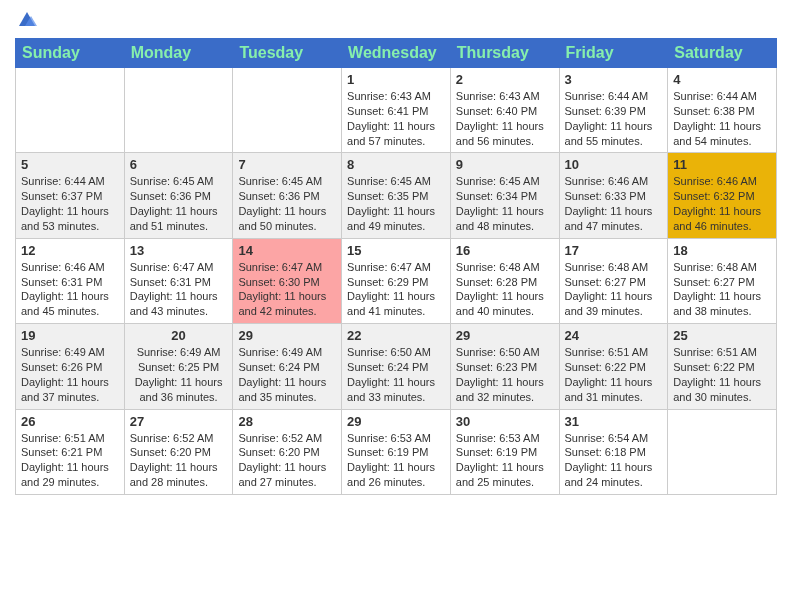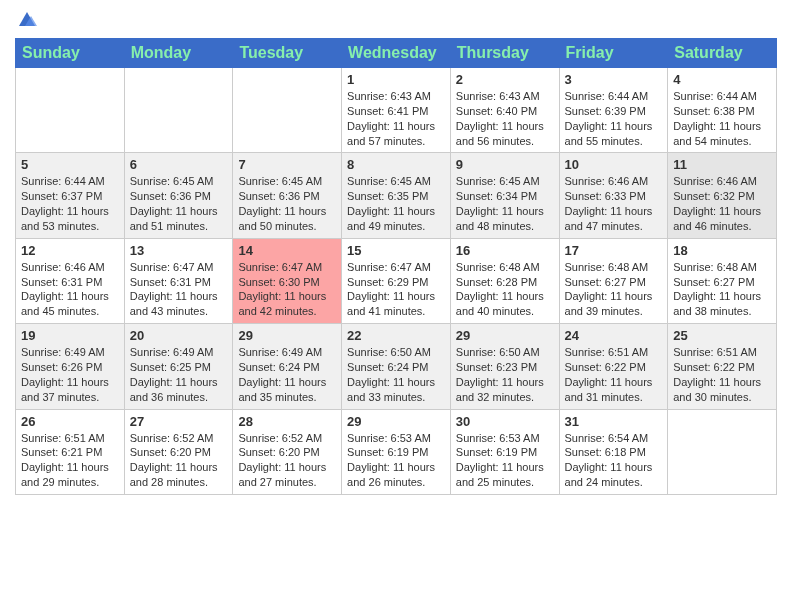--- a/index.html
+++ b/index.html
@@ -195,21 +195,21 @@
             <div class="day-info">Sunrise: 6:45 AM
 Sunset: 6:34 PM
 Daylight: 11 hours and 48 minutes.</div>
           </td>
           <td style="background: rgb(240, 240, 240);">
             <span class="day-number">10</span>
             <div class="day-info">Sunrise: 6:46 AM
 Sunset: 6:33 PM
 Daylight: 11 hours and 47 minutes.</div>
           </td>
-          <td style="background: #e5e5e5;">
+          <td style="background: #eab308;">
             <span class="day-number">11</span>
             <div class="day-info">Sunrise: 6:46 AM
 Sunset: 6:32 PM
 Daylight: 11 hours and 46 minutes.</div>
           </td>
         </tr>
         <tr>
           <td style="background: rgb(255, 255, 255);">
             <span class="day-number">12</span>
             <div class="day-info">Sunrise: 6:46 AM
@@ -253,21 +253,21 @@
 Daylight: 11 hours and 38 minutes.</div>
           </td>
         </tr>
         <tr>
           <td style="background: rgb(240, 240, 240);">
             <span class="day-number">19</span>
             <div class="day-info">Sunrise: 6:49 AM
 Sunset: 6:26 PM
 Daylight: 11 hours and 37 minutes.</div>
           </td>
-          <td style="background: rgb(240, 240, 240);">
+          <td style="background: rgb(240, 240, 240); text-align: center;">
             <span class="day-number">20</span>
             <div class="day-info">Sunrise: 6:49 AM
 Sunset: 6:25 PM
 Daylight: 11 hours and 36 minutes.</div>
           </td>
           <td style="background: rgb(240, 240, 240);">
             <span class="day-number">29</span>
             <div class="day-info">Sunrise: 6:49 AM
 Sunset: 6:24 PM
 Daylight: 11 hours and 35 minutes.</div>

